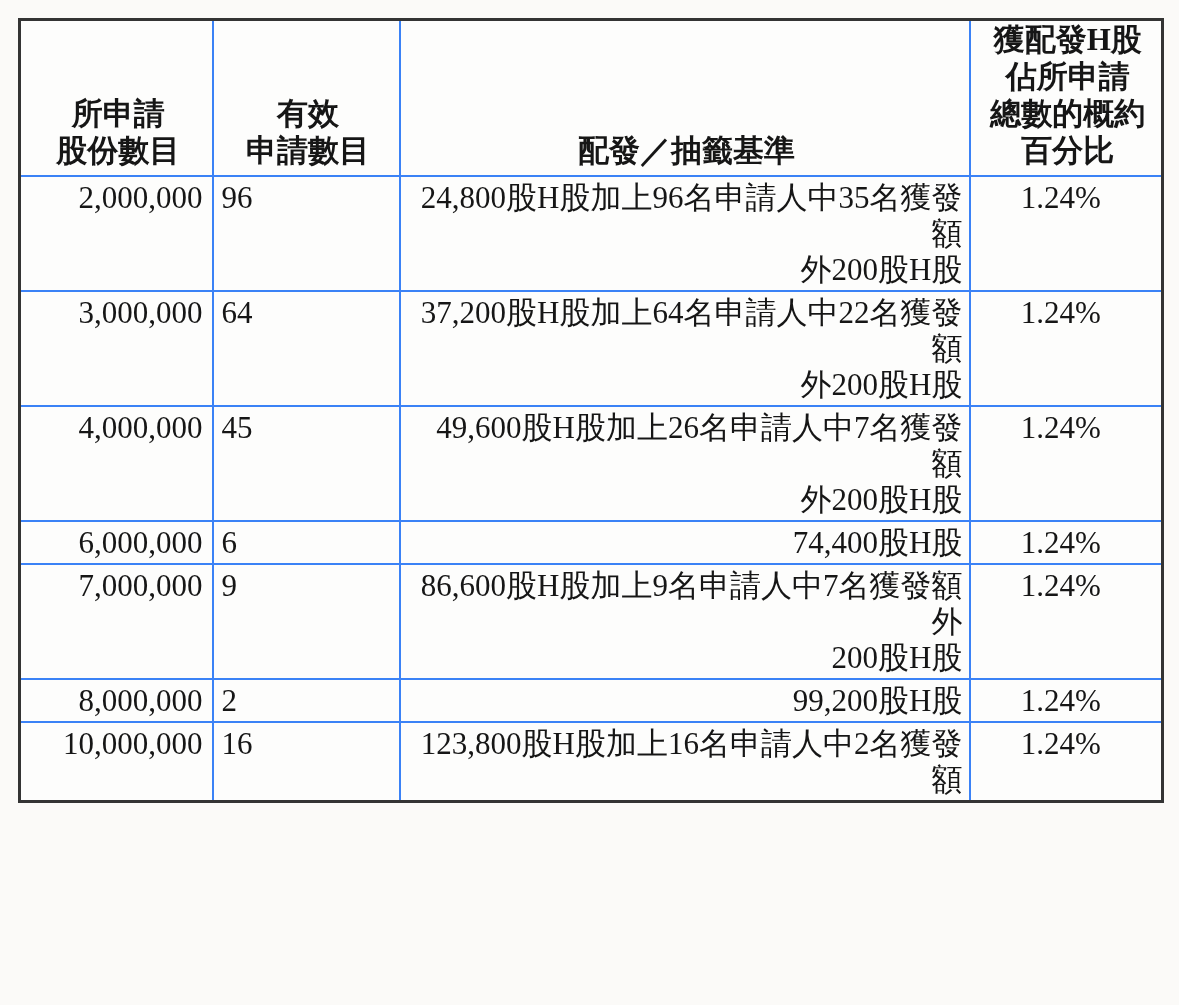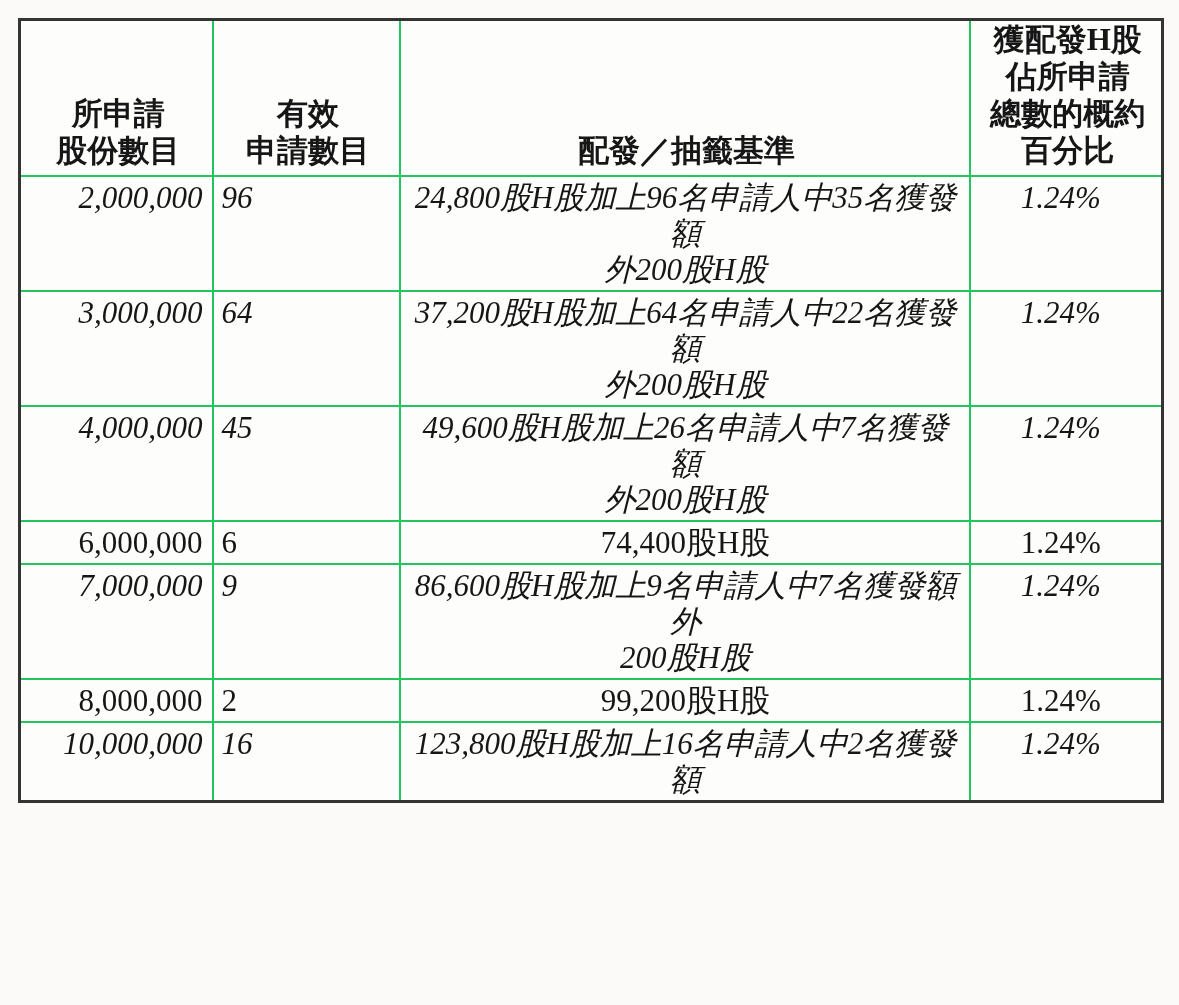--- a/index.html
+++ b/index.html
@@ -20,21 +20,21 @@
     position: absolute;
     left: 18px;
     top: 18px;
     width: 1143px;
     border-collapse: collapse;
     table-layout: fixed;
     background: #fdfdfc;
     border: 3px solid #343434;
   }
   table.allot td, table.allot th {
-    border: 2px solid #22c55e;
+    border: 2px solid #3b82f6;
     overflow: hidden;
     padding-left: 8px;
   }
   thead tr { height: 145px; }
   th {
     vertical-align: bottom;
     text-align: center;
     font-weight: 700;
     font-size: 31px;
     line-height: 37px;
@@ -42,23 +42,23 @@
   }
   td {
     font-size: 31px;
     line-height: 36px;
     vertical-align: top;
     padding-top: 3px;
     padding-bottom: 2px;
   }
   td.c1 { text-align: right; padding-right: 9px; }
   td.c2 { padding-right: 9px; }
-  td.c3 { text-align: center;  padding-left: 13px; padding-right: 6px; }
+  td.c3 { text-align: right;  padding-left: 13px; padding-right: 6px; }
   td.c4 { text-align: center; padding-right: 18px; }
-  tr.two   { height: 76px; font-style: italic; }
+  tr.two   { height: 76px; }
   tr.one   { height: 28px; }
   .hline { display: block; }
   .bline { display: block; }
 </style>
 </head>
 <body>
 
 <div class="doc">
   <table class="allot">
     <colgroup>

